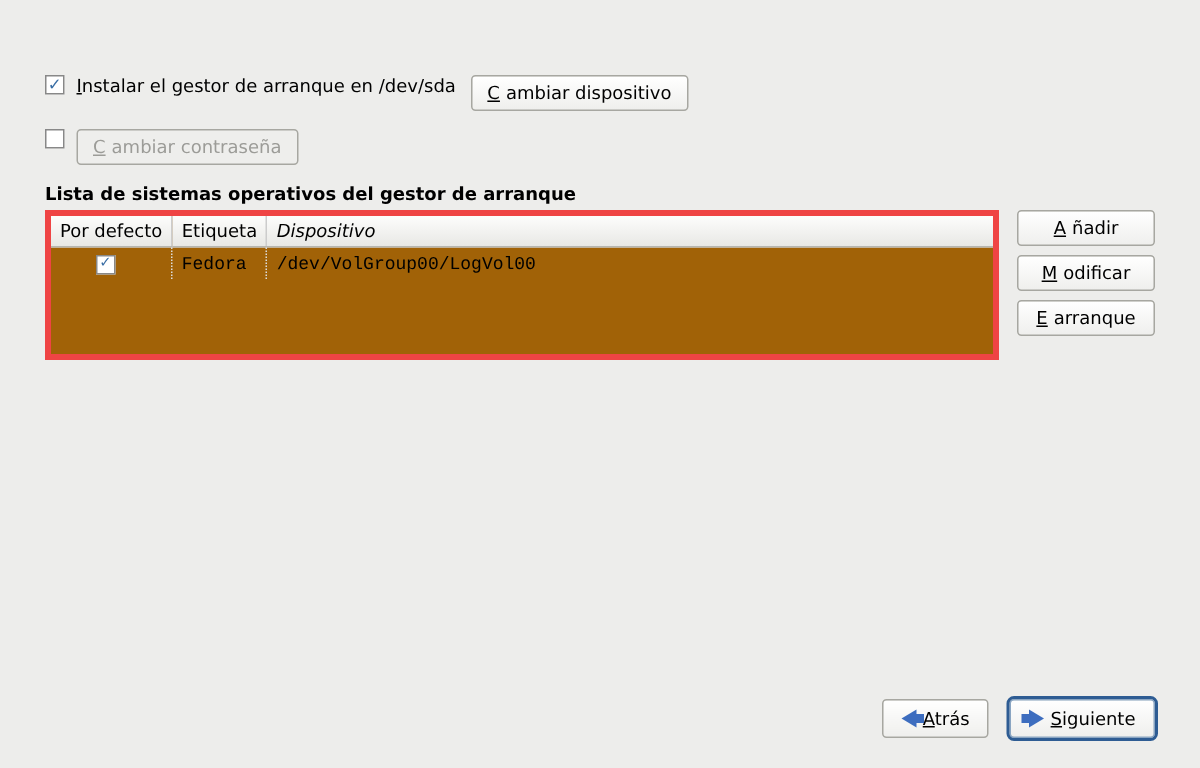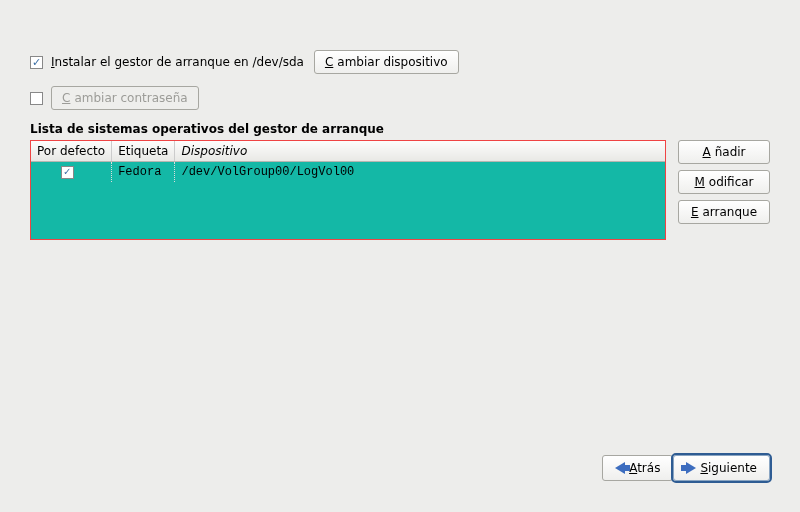--- a/index.html
+++ b/index.html
@@ -10,21 +10,21 @@
   width: 800px;
   height: 512px;
   position: relative;
   color: #000;
 }
 .content {
   padding: 50px 30px 0 30px;
 }
 .row {
   display: flex;
-  align-items: center;
+  align-items: flex-start;
   margin-bottom: 12px;
 }
 .checkbox {
   width: 13px;
   height: 13px;
   border: 1px solid #888;
   background: #fff;
   margin-right: 8px;
   display: inline-flex;
   align-items: center;
@@ -69,22 +69,22 @@
   margin-top: 0;
   margin-bottom: 4px;
 }
 .table-area {
   display: flex;
   gap: 12px;
   align-items: flex-start;
 }
 .table-wrap {
   flex: 1;
-  border: 1px solid #ef4444;
-  background: #14b8a6;
+  border: 4px solid #ef4444;
+  background: #a16207;
   height: 100px;
 }
 table {
   width: 100%;
   border-collapse: collapse;
   font-size: 12px;
 }
 th {
   text-align: left;
   font-weight: normal;
@@ -109,22 +109,23 @@
   gap: 6px;
   width: 92px;
 }
 .side-btns .btn {
   justify-content: center;
   padding: 4px 6px;
 }
 .nav {
   position: absolute;
   right: 30px;
-  bottom: 31px;
-  display: flex;
+  bottom: 20px;
+  display: flex;
+  gap: 14px;
 }
 .nav .btn {
   padding: 5px 12px;
 }
 .arrow-left {
   width: 0; height: 0;
   border-top: 6px solid transparent;
   border-bottom: 6px solid transparent;
   border-right: 10px solid #3d6dbf;
   position: relative;

